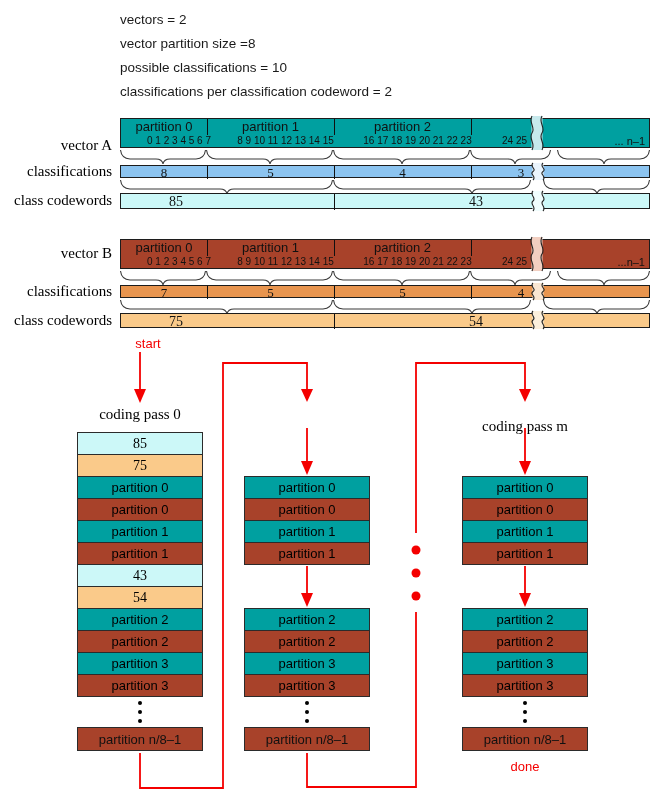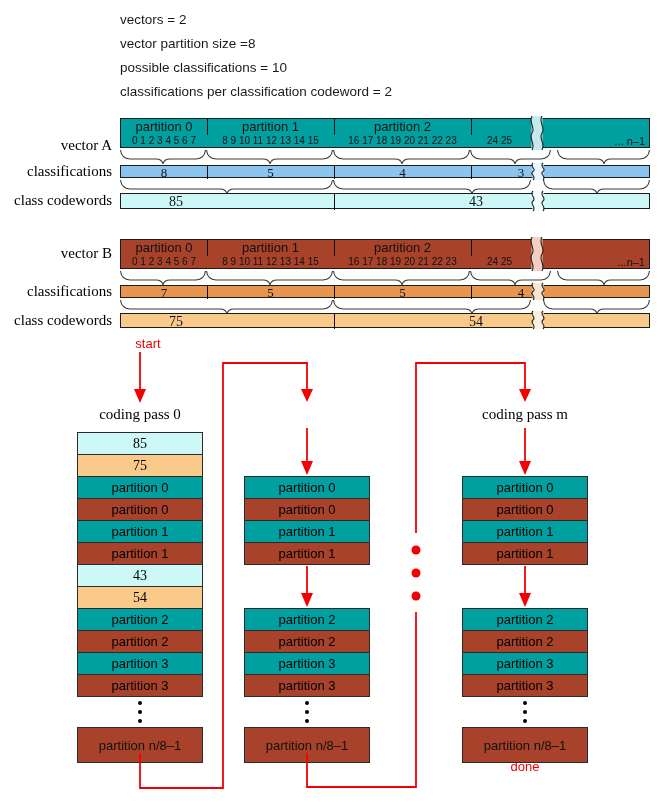--- a/index.html
+++ b/index.html
@@ -10,39 +10,39 @@
   .info{position:absolute;left:120px;top:8px;font-size:13.5px;line-height:24px;color:#1a1a1a;}
 
   
   .rowlab{position:absolute;left:0;width:112px;text-align:right;
           font-family:"Liberation Serif",serif;font-size:15px;color:#000;}
 
   
   .bar{position:absolute;left:120px;width:530px;box-sizing:border-box;border:1px solid #1c1c1c;}
   .vbar{height:30px;}
   .vbar .plab{position:absolute;top:0;height:16px;line-height:16px;font-size:13px;text-align:center;}
-  .vbar .nums{position:absolute;top:15px;height:14px;line-height:14px;font-size:10px;text-align:center;white-space:nowrap;}
+  .vbar .nums{position:absolute;top:15px;height:14px;line-height:14px;font-size:10px;text-align:center;white-space:nowrap;margin-left:15px;}
   .vbar .tail{position:absolute;right:4px;top:15px;height:14px;line-height:14px;font-size:11px;}
   .divider{position:absolute;top:0;width:1px;background:#101010;}
   .cbar{height:13px;}
   .cbar .val,.wbar .val{position:absolute;top:0;height:100%;text-align:center;
         font-family:"Liberation Serif",serif;font-size:13px;line-height:13px;}
   .wbar{height:16px;}
   .wbar .val{font-size:14px;line-height:15px;}
 
   
   .stack{position:absolute;width:126px;}
   .box{height:23px;box-sizing:border-box;border:1px solid #2b2b2b;
        display:flex;align-items:center;justify-content:center;font-size:13px;color:#000;}
   .box + .box{margin-top:-1px;}
   .box.t{background:var(--c-teal);}
   .box.b{background:var(--c-brown);}
   .box.ca{background:var(--c-codeword_a);font-family:"Liberation Serif",serif;font-size:14px;}
   .box.cb{background:var(--c-codeword_b);font-family:"Liberation Serif",serif;font-size:14px;}
-  .lastbox{position:absolute;width:126px;height:36px;box-sizing:border-box;border:1px solid #2b2b2b;
+  .lastbox{position:absolute;width:126px;height:24px;box-sizing:border-box;border:1px solid #2b2b2b;
        background:var(--c-brown);display:flex;align-items:center;justify-content:center;font-size:13px;}
 
   .passtitle{position:absolute;width:170px;text-align:center;
        font-family:"Liberation Serif",serif;font-size:15px;color:#000;}
   .redlab{position:absolute;width:70px;text-align:center;font-size:13px;color:var(--c-red);}
 
   svg.brace{position:absolute;overflow:visible;}
   svg.tear{position:absolute;overflow:visible;}
   #overlay{position:absolute;left:0;top:0;pointer-events:none;z-index:6;}
 </style>
@@ -206,21 +206,21 @@
   <svg class="tear" style="left:528px;top:312px" width="20" height="16" viewBox="0 0 20 16">
       <rect x="4.5" y="-1" width="11" height="18" fill="#FBEFDC"></rect>
       <path d="M5,-1 C1,2.88 9,5.12 5,8 C1,10.88 9,13.12 5,17" fill="none" stroke="#222" stroke-width="1.1"></path>
       <path d="M15,-1 C11,2.88 19,5.12 15,8 C11,10.88 19,13.12 15,17" fill="none" stroke="#222" stroke-width="1.1"></path>
     </svg>
 
   <div class="redlab" style="left:113px;top:336px">start</div>
   <div class="redlab" style="left:490px;top:759px">done</div>
 
   <div class="passtitle" style="left:55px;top:406px">coding pass 0</div>
-  <div class="passtitle" style="left:440px;top:406px">coding pass m</div>
+  <div class="passtitle" style="left:440px;top:418px">coding pass m</div>
 
   <div class="stack" style="left:77px;top:432px">
     <div class="box ca">85</div>
     <div class="box cb">75</div>
     <div class="box t">partition 0</div>
     <div class="box b">partition 0</div>
     <div class="box t">partition 1</div>
     <div class="box b">partition 1</div>
     <div class="box ca">43</div>
     <div class="box cb">54</div>

